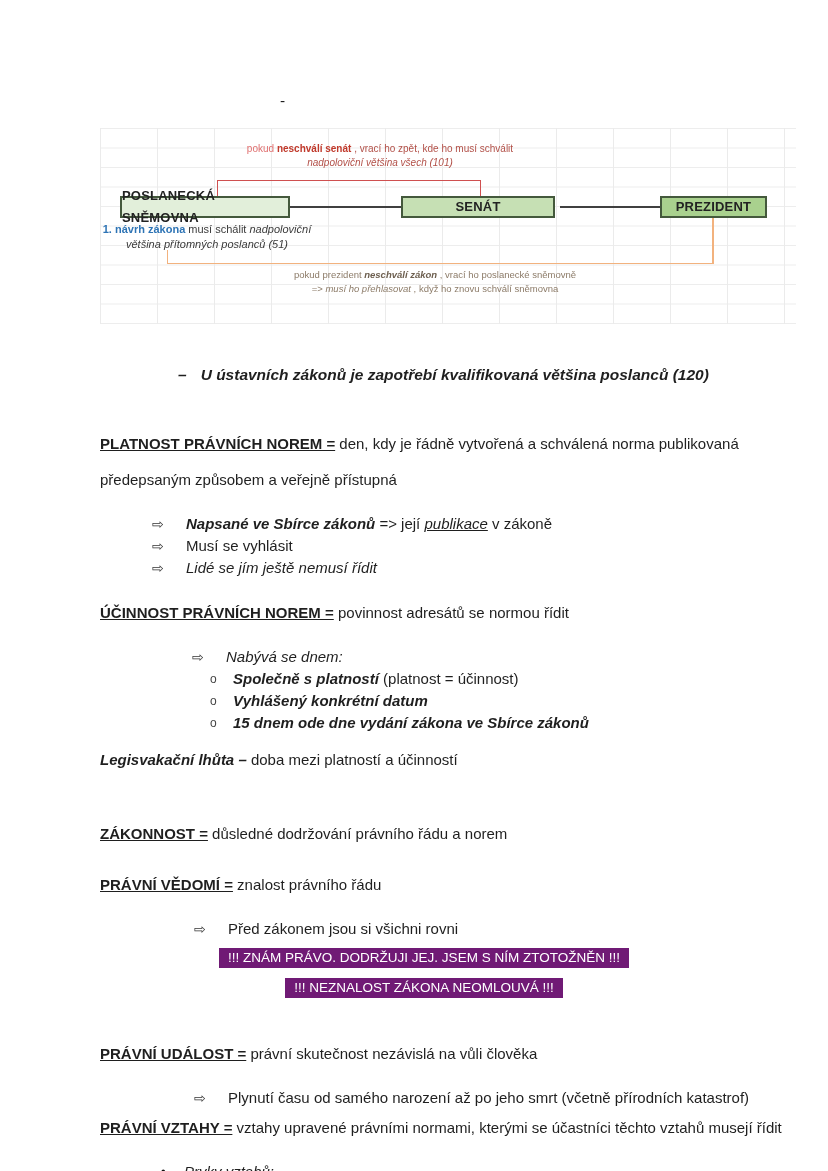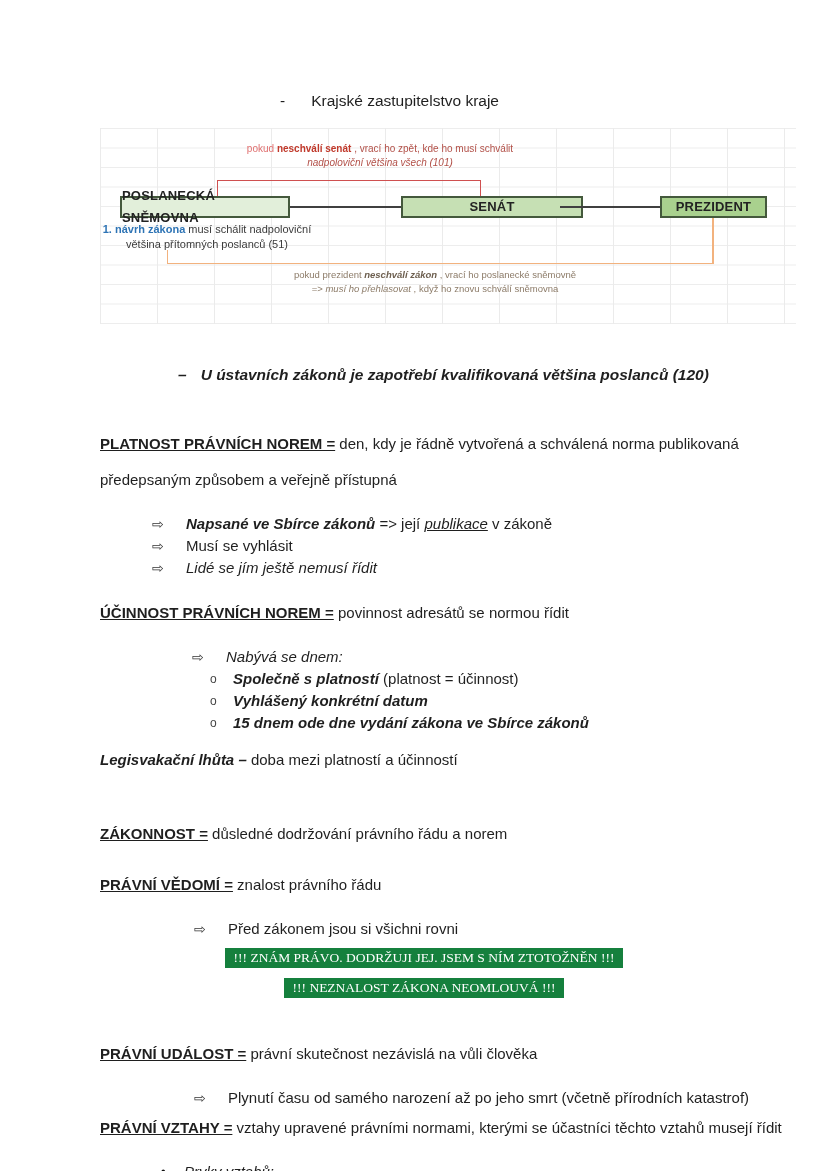--- a/index.html
+++ b/index.html
@@ -21,42 +21,42 @@
       linear-gradient(to right, #ebebeb 1px, transparent 1px),
       linear-gradient(to bottom, #ededed 1px, transparent 1px);
     background-size:57px 19.5px;
   }
   .dbox {
     position:absolute; height:22px; box-sizing:border-box;
     border:2px solid #44593c; display:flex; align-items:center; justify-content:center;
     font-weight:bold; font-size:13px; color:#222; letter-spacing:.2px;
   }
   .dbox-chamber   { left:20px;  top:68px; width:170px; background:#e2efda; }
-  .dbox-senate    { left:301px; top:68px; width:182px; background:#c6e0b4; }
+  .dbox-senate    { left:301px; top:68px; width:154px; background:#c6e0b4; }
   .dbox-president { left:560px; top:68px; width:107px; background:#a9d18e; }
   .dconn { position:absolute; height:2px; background:#404040; top:78px; }
   .dconn-1 { left:190px; width:111px; }
   .dconn-2 { left:460px; width:100px; }
   .red-bracket {
     position:absolute; left:117px; top:52px; width:262px; height:16px;
     border-top:1.6px solid #cf5050; border-left:1.6px solid #cf5050; border-right:1.6px solid #cf5050;
   }
   .red-note {
     position:absolute; left:130px; top:14px; width:300px; text-align:center;
     font-size:10px; line-height:14px; color:#b25048;
   }
   .red-note .hl { font-weight:bold; color:#c0392b; }
   .red-note .lead { color:#e07070; }
   .red-note .l2 { font-style:italic; }
   .blue-note {
     position:absolute; left:2px; top:94px; width:210px; text-align:center;
     font-size:11px; line-height:15px; color:#3a3a3a;
   }
   .blue-note .num { color:#2e74b5; font-weight:bold; }
-  .blue-note .ital { }
+  .blue-note .ital { font-style:italic; }
   .orange-v { position:absolute; left:612px; top:90px; width:2px; height:45px; background:#f2b27e; }
   .orange-bracket {
     position:absolute; left:67px; top:122px; width:546px; height:13px;
     border-left:1.6px solid #f2b27e; border-bottom:1.6px solid #f2b27e;
   }
   .orange-note {
     position:absolute; left:170px; top:140px; width:330px; text-align:center;
     font-size:9.5px; line-height:14px; color:#8c7b68;
   }
   .orange-note .hl { font-weight:bold; font-style:italic; color:#6e6050; }
@@ -84,37 +84,36 @@
   .orow { display:flex; margin-left:110px; }
   .orow .circ { width:23px; flex:0 0 23px; color:#444; font-size:12px; }
   .p-legis { margin-top:8px; }
   .p-zakonnost { margin-top:38px; }
   .p-vedomi { margin-top:8px; }
   .b-vedomi { margin-top:8px; }
   .banner-row { display:flex; justify-content:center; transform:translateX(-20px); }
   .banner-row-1 { margin-top:8px; }
   .banner-row-2 { margin-top:10px;text-align:right; }
   .banner {
-    background:#15803d; color:#ffffff; font-size:13.5px; line-height:16px;
-    padding:2px 9px; white-space:nowrap;font-family:Liberation Serif, serif;
+    background:#701a75; color:#ffffff; font-size:13.5px; line-height:16px;
+    padding:2px 9px; white-space:nowrap;
   }
   .p-udalost { margin-top:38px; }
   .b-udalost { margin-top:8px; }
   .p-vztahy { margin-top:1px; }
   .b-prvky { margin-top:12px; margin-left:61px; }
   .b-prvky .dot { width:23px; flex:0 0 23px; font-size:13px; color:#111; }
 </style>
 </head>
 <body>
 
 <div class="page">
 
   <div class="top-bullet">
     <span>-</span>
-    <span>Krajské zastupitelstvo kraje</span>
   </div>
 
   <div class="diagram">
 
     <div class="red-note">
       <span class="lead">pokud </span><span class="hl">neschválí senát</span><span> , vrací ho zpět, kde ho musí schválit</span>
       <div class="l2">nadpoloviční většina všech (101)</div>
     </div>
 
     <div class="red-bracket"></div>

